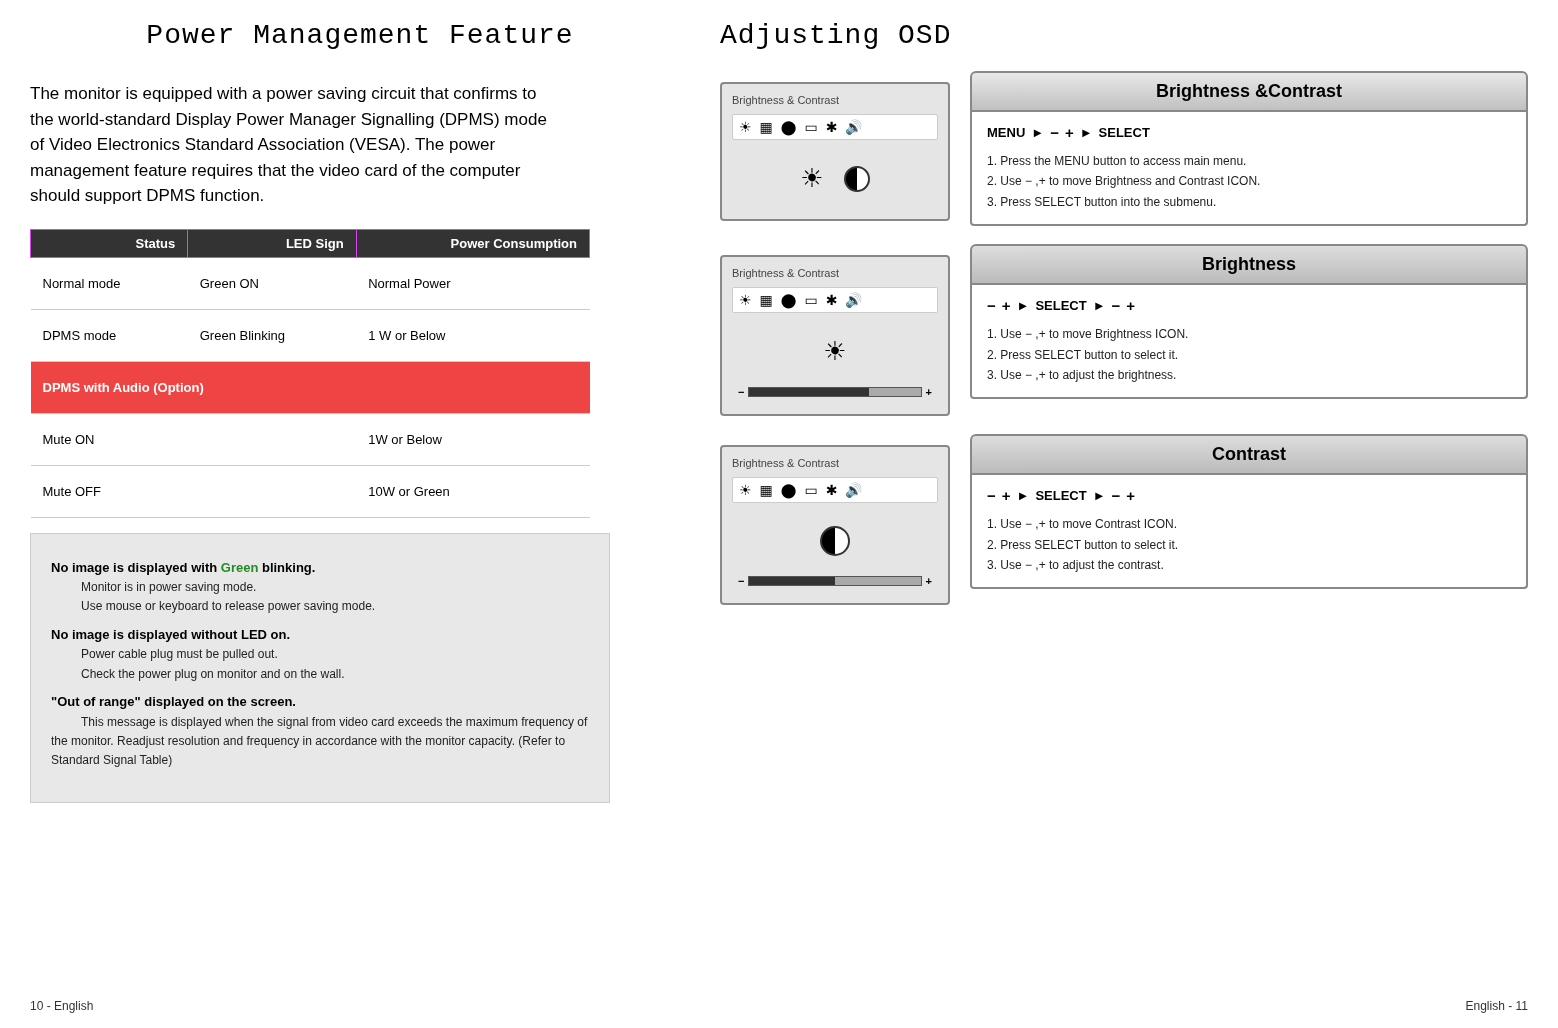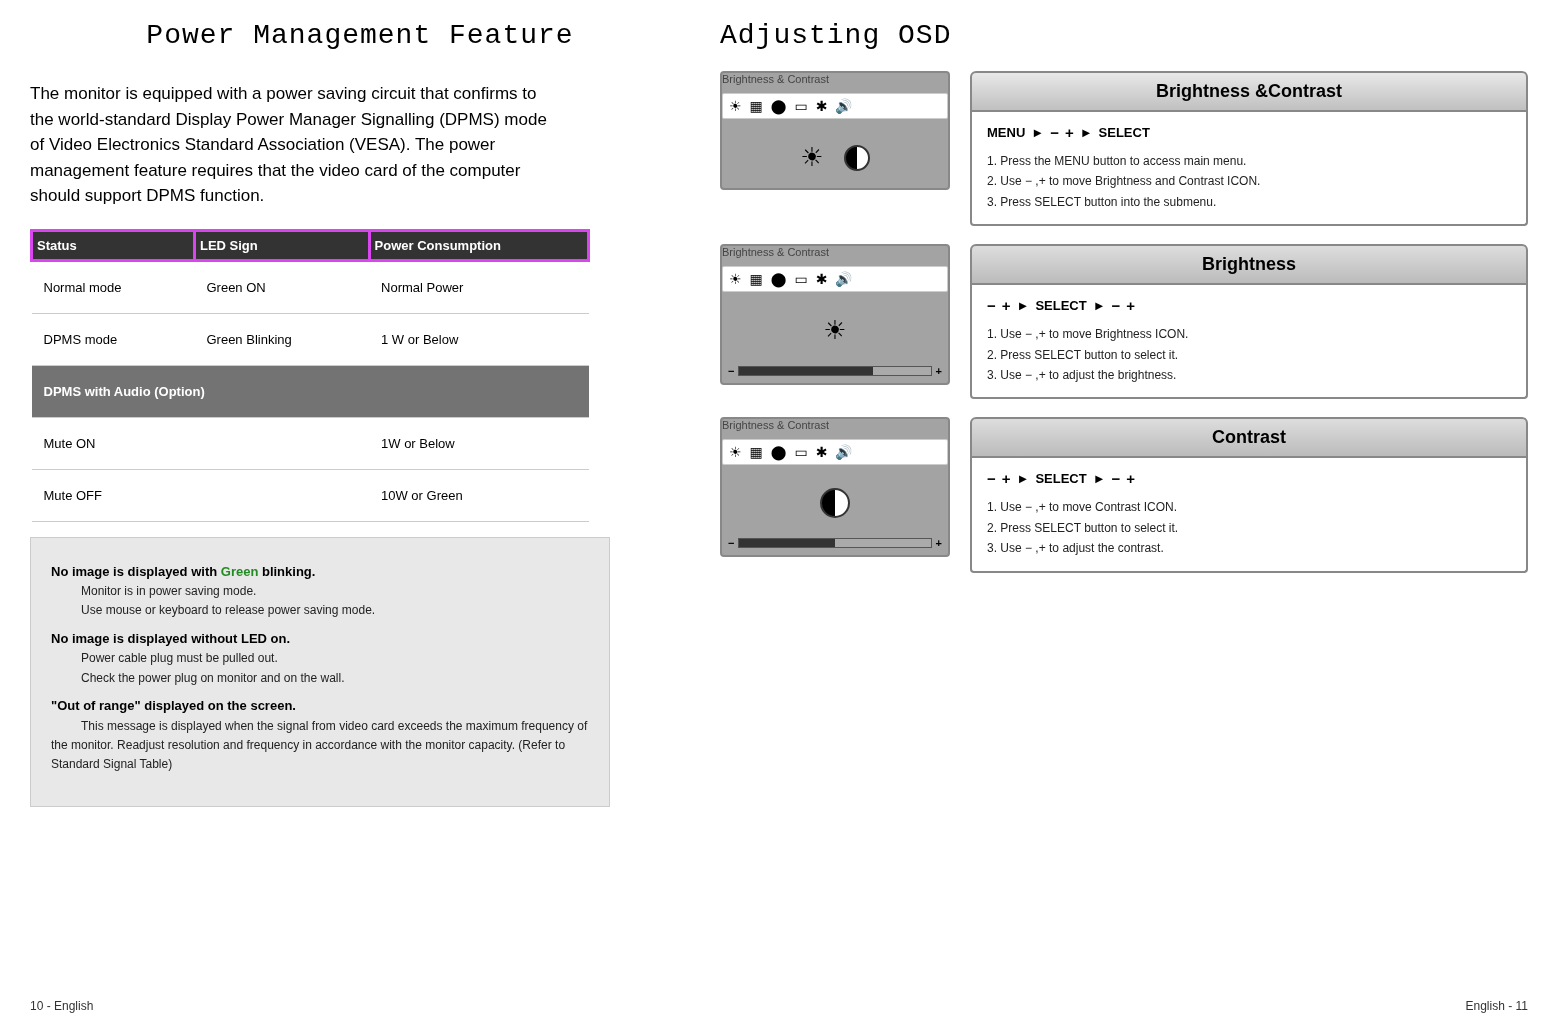--- a/index.html
+++ b/index.html
@@ -44,35 +44,35 @@
     
     .power-table {
       width: 560px;
       border-collapse: collapse;
       margin-bottom: 10px;
     }
 
     .power-table thead tr th {
       background: #333;
       color: #fff;
-      padding: 6px 4px;
-      font-size: 13px;
-      font-weight: bold;
-      text-align: left;
-      border: 3px solid #d946ef;
+      padding: 6px 12px;
+      font-size: 13px;
+      font-weight: bold;
+      text-align: right;
+      border: 1px solid #d946ef;
     }
 
     .power-table tbody tr td {
       padding: 18px 12px;
       border-bottom: 1px solid #ccc;
       font-size: 13px;
     }
 
     .dpms-row td {
-      background: #737373;
+      background: #ef4444;
       color: #fff;
       font-weight: bold;
       padding: 5px 12px;
       font-size: 13px;
     }
 
     .dpms-option-row td {
       padding: 7px 12px;
       font-size: 13px;
       border-bottom: 1px solid #ccc;
@@ -148,22 +148,24 @@
       gap: 20px;
       margin-bottom: 20px;
       align-items: flex-start;
     }
 
     
     .monitor-mockup {
       width: 230px;
       min-width: 230px;
       border: 2px solid #888;
-      background: #a3a3a3;
+      background: #e5e5e5;
       border-radius: 4px;
+      padding: 10px;
+      margin-top: 11px;
     }
 
     .monitor-title {
       font-size: 11px;
       color: #444;
       margin-bottom: 8px;
     }
 
     .monitor-icons {
       display: flex;

